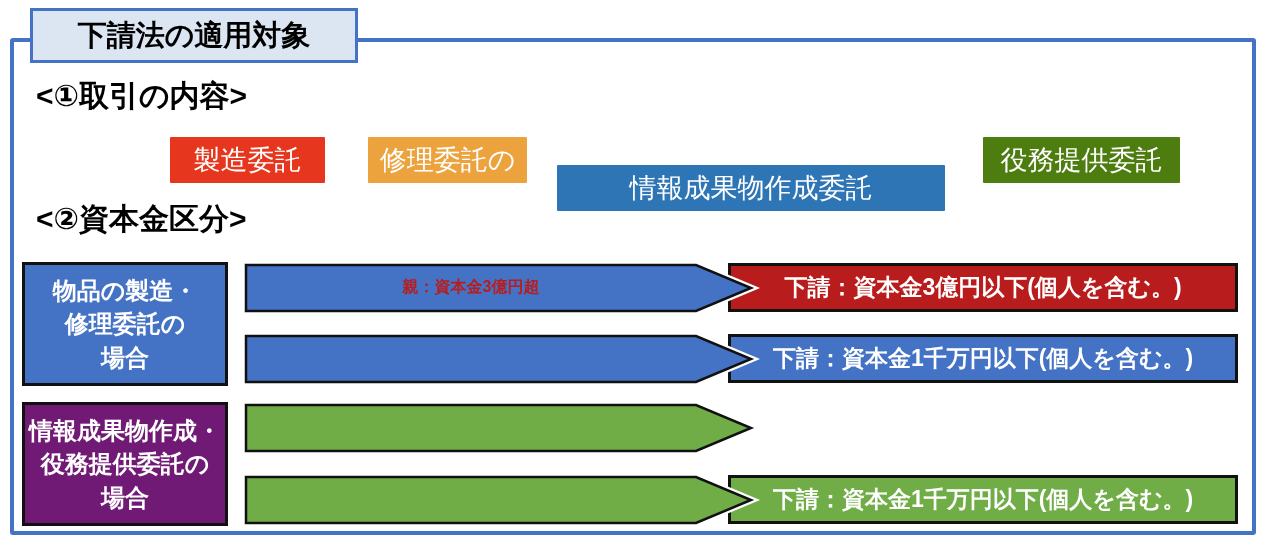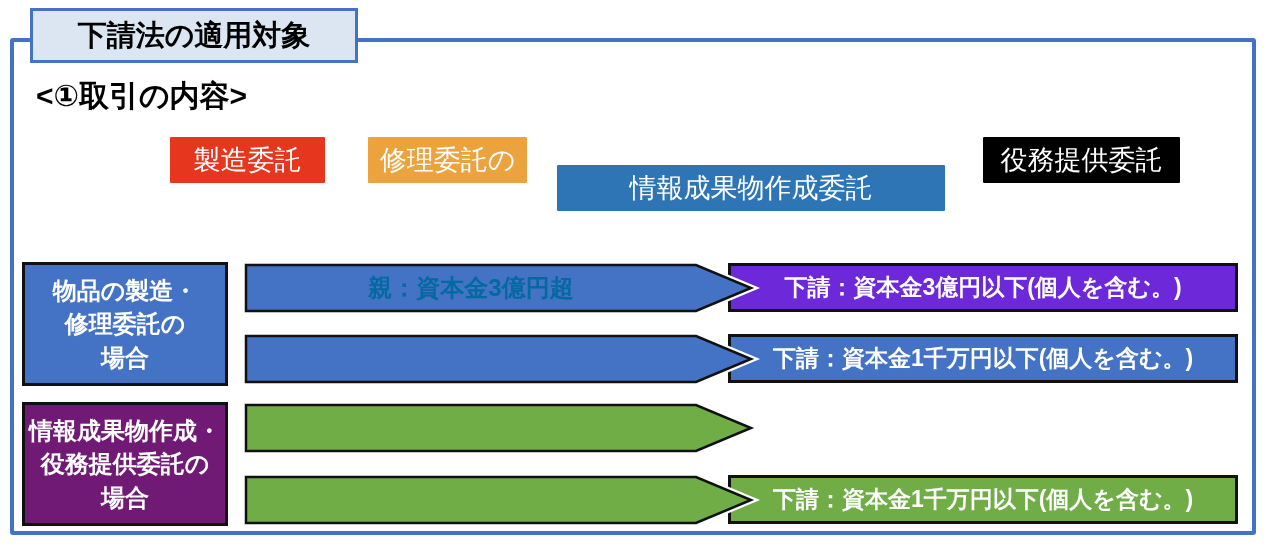--- a/index.html
+++ b/index.html
@@ -43,21 +43,21 @@
   .sub-box{position:absolute;left:728px;top:1px;width:510px;height:49px;
            border:3px solid #111;box-sizing:border-box;z-index:1;
            display:flex;align-items:center;justify-content:center;
            color:#fff;font-weight:bold;font-size:23px;white-space:nowrap;}
 
   .arrow-svg{position:absolute;left:243px;top:0;width:512px;height:52px;
              overflow:visible;z-index:2;}
 
   .arrow-label{position:absolute;left:246px;top:1px;width:450px;height:49px;z-index:3;
                display:flex;align-items:center;justify-content:center;
-               color:#0369a1;font-weight:bold;font-size:24px;white-space:nowrap;}
+               color:#b91c1c;font-weight:bold;font-size:16px;white-space:nowrap;}
 </style>
 </head>
 <body>
 
 <div class="canvas">
 
   <div class="frame" style="border-color: rgb(68, 114, 196);"></div>
 
   <div class="title-box" style="background: rgb(220, 230, 242);">
     <span>下請法の適用対象</span>
@@ -67,35 +67,36 @@
 
   <div class="chip c1" style="background: rgb(230, 54, 30);">
     <span>製造委託</span>
   </div>
   <div class="chip c2" style="background: rgb(236, 163, 61);">
     <span>修理委託の</span>
   </div>
   <div class="chip c3" style="background: rgb(46, 117, 182);">
     <span>情報成果物作成委託</span>
   </div>
-  <div class="chip c4" style="background: #000000;">
+  <div class="chip c4" style="background: #4d7c0f;">
     <span>役務提供委託</span>
   </div>
 
+  <div class="heading h2">&lt;②資本金区分&gt;</div>
 
   <div class="cat-box g1" style="background: rgb(68, 114, 196);">物品の製造・
 修理委託の
 場合</div>
 
   <div class="cat-box g2" style="background: #701a75;">情報成果物作成・
 役務提供委託の
 場合</div>
 
   <div class="cap-row r1">
-    <div class="sub-box" style="background: #6d28d9;">下請：資本金3億円以下(個人を含む。)</div>
+    <div class="sub-box" style="background: #b91c1c;">下請：資本金3億円以下(個人を含む。)</div>
     <svg class="arrow-svg" viewBox="0 0 512 52">
       <polygon points="3,3 453,3 508,26 453,49 3,49" fill="#4472C4" stroke="#ffffff" stroke-width="7" stroke-miterlimit="12"></polygon>
       <polygon points="3,3 453,3 508,26 453,49 3,49" fill="#4472C4" stroke="#111111" stroke-width="2.5" stroke-miterlimit="12"></polygon>
     </svg>
     <div class="arrow-label">親：資本金3億円超</div>
   </div>
 
   <div class="cap-row r2">
     <div class="sub-box" style="background: rgb(68, 114, 196);">下請：資本金1千万円以下(個人を含む。)</div>
     <svg class="arrow-svg" viewBox="0 0 512 52">

